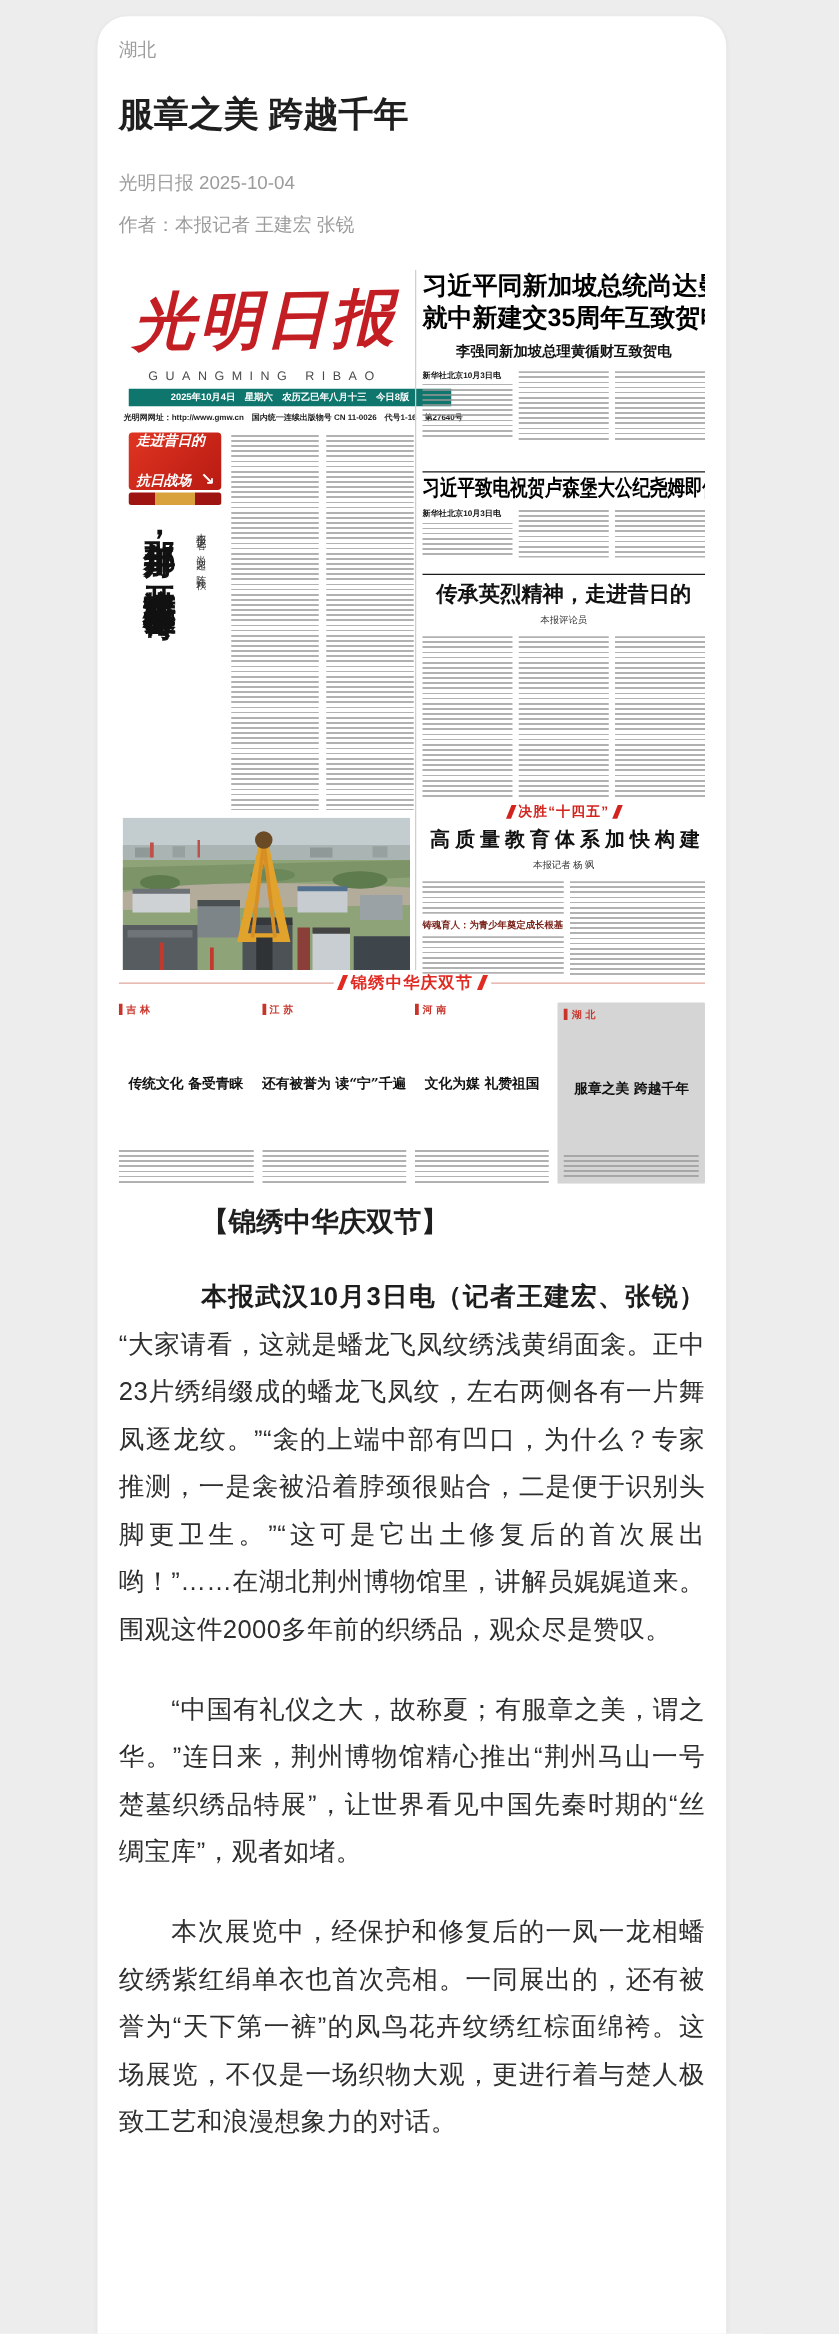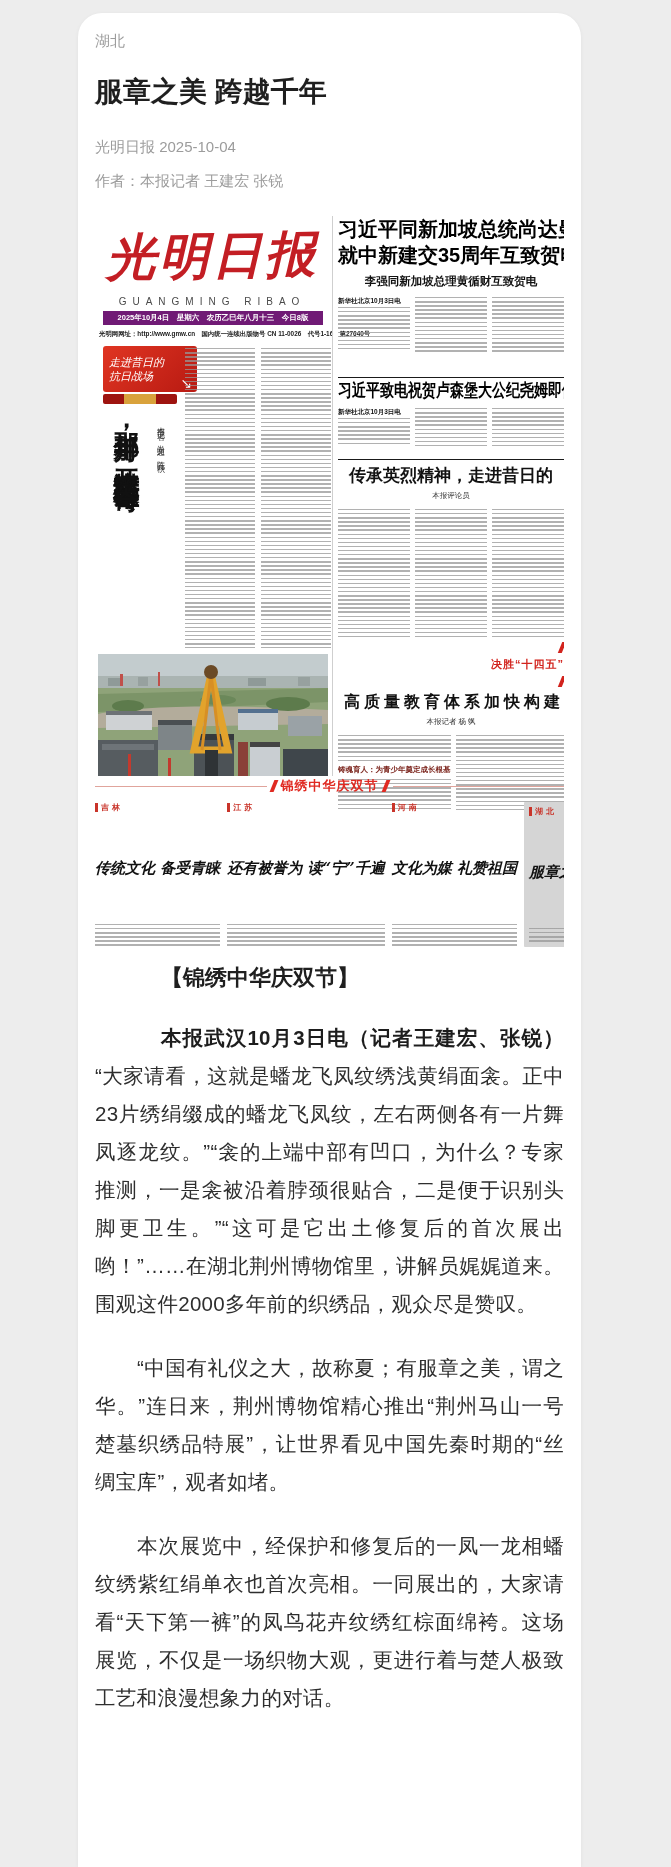--- a/index.html
+++ b/index.html
@@ -32,36 +32,36 @@
     display:flex;align-items:center;justify-content:center;
     font-family:"DejaVu Serif","Liberation Serif",serif;
     font-style:italic;font-weight:700;font-size:50px;color:#c31e24;
     letter-spacing:3px;transform:rotate(-1deg);white-space:nowrap;
   }
   .np-pinyin{
     position:absolute;left:6px;top:86px;width:222px;text-align:center;
     font-size:10px;letter-spacing:6px;color:#4a4a4a;white-space:nowrap;
   }
   .np-datebar{
-    position:absolute;left:8px;top:101px;width:220px;height:14px;
-    background:#701a75;color:#fff;font-size:7.5px;line-height:14px;
+    position:absolute;left:8px;top:101px;width:258px;height:14px;
+    background:#0f766e;color:#fff;font-size:7.5px;line-height:14px;
     text-align:center;white-space:nowrap;font-weight:700;
   }
   .np-infoline{
     position:absolute;left:4px;top:120px;width:232px;
     font-size:6.4px;color:#222;white-space:nowrap;text-align:center;font-weight:700;
   }
   .np-vrule{position:absolute;left:237px;top:6px;width:1px;height:560px;background:#cfcfcf;}
 
   
   .np-badge{
-    position:absolute;left:8px;top:136px;width:94px;height:46px;
+    position:absolute;left:8px;top:136px;width:74px;height:46px;
     background:linear-gradient(135deg,#e03522,#b81a12);border-radius:3px;
-    color:#fff;font-weight:400;font-style:italic;font-size:11px;line-height:14px;
-    display:flex;flex-direction:column;justify-content:center;padding-left:6px;box-sizing:border-box;
+    color:#fff;font-weight:700;font-style:italic;font-size:11px;line-height:14px;
+    display:flex;flex-direction:column;justify-content:space-between;padding-left:6px;box-sizing:border-box;
   }
   .np-badge .arrow{position:absolute;right:5px;bottom:2px;font-size:14px;color:#ffffff;font-style:normal;}
   .np-badge-strip{
     position:absolute;left:8px;top:184px;width:74px;height:10px;
     background:linear-gradient(90deg,#9e1410 0 28%,#d9a23c 28% 72%,#9e1410 72%);
     border-radius:2px;
   }
   .np-vtitle{
     position:absolute;left:12px;top:202px;height:360px;width:40px;
     writing-mode:vertical-rl;font-family:"DejaVu Serif","Liberation Serif",serif;
@@ -91,21 +91,21 @@
   .np-cols{display:flex;gap:5px;margin-top:8px;}
   .np-cols .col{flex:1;}
 
   .np-rule{position:absolute;left:243px;width:226px;height:1px;background:#1a1a1a;}
   .np-story2{position:absolute;left:243px;top:172px;width:226px;}
   .np-h2{font-size:14px;font-weight:800;color:#000;text-align:center;white-space:nowrap;transform:scale(1,1.25);transform-origin:center;}
   .np-story3{position:absolute;left:243px;top:254px;width:226px;}
   .np-h3{font-family:"DejaVu Serif","Liberation Serif",serif;font-size:17px;font-weight:700;color:#111;text-align:center;white-space:nowrap;}
   .np-byline{font-size:7.5px;color:#333;text-align:center;margin-top:4px;}
   .np-story4{position:absolute;left:243px;top:432px;width:226px;}
-  .np-badge4{display:flex;align-items:flex-end;justify-content:center;gap:4px;flex-direction:column;}
+  .np-badge4{display:flex;align-items:center;justify-content:center;gap:4px;}
   .np-badge4 .mark{width:4px;height:11px;background:#d2231d;transform:skewX(-22deg);}
   .np-badge4 .txt{color:#d2231d;font-weight:800;font-size:11px;letter-spacing:1px;}
   .np-h4{font-family:Liberation Mono, monospace;font-size:16px;font-weight:700;color:#111;
          text-align:right;letter-spacing:4px;margin-top:5px;white-space:nowrap;}
   .np-subhead4{font-size:7.5px;font-weight:700;color:#7b241c;text-align:center;margin:4px 0;white-space:nowrap;}
 
   
   .np-photo{position:absolute;left:3px;top:444px;width:230px;height:122px;overflow:hidden;}
 
   
@@ -114,22 +114,22 @@
   .np-banner .mark{width:4px;height:12px;background:#e02a22;transform:skewX(-22deg);}
   .np-banner .txt{color:#e02a22;font-weight:800;font-size:13px;letter-spacing:1px;white-space:nowrap;}
 
   
   .np-bottom{position:absolute;left:0;top:592px;width:469px;height:145px;display:flex;gap:7px;}
   .np-bcol{flex:1;display:flex;flex-direction:column;gap:40px;}
   .np-bcol.hl{background:#d5d5d5;padding:4px 5px;box-sizing:border-box;border-radius:1px;}
   .np-region{display:flex;align-items:center;gap:3px;}
   .np-region .bar{width:3px;height:9px;background:#c9342a;}
   .np-region .lab{color:#c9342a;font-size:8px;font-weight:700;letter-spacing:3px;}
-  .np-bhead{font-family:"DejaVu Serif","Liberation Serif",serif;font-weight:700;font-size:15px;color:#111;
-            text-align:center;margin:6px 0 6px 0;white-space:nowrap;font-style:italic;}
+  .np-bhead{font-family:"DejaVu Serif","Liberation Serif",serif;font-weight:700;font-size:11px;color:#111;
+            text-align:center;margin:6px 0 6px 0;white-space:nowrap;}
   .np-bcol .stripes{flex:1;}
 
   
   .section-header{
     margin:16px 0 0 0;font-size:22px;font-weight:800;color:#1f1f1f;
     text-indent:66px;line-height:30px;
   }
   .para{
     margin:26px 0 0 0;font-size:20.5px;line-height:38px;color:#2e2e2e;
     text-align:justify;text-indent:42px;letter-spacing:.3px;
@@ -313,17 +313,17 @@
         </div>
       </div>
     </div>
 
     <h2 class="section-header">【锦绣中华庆双节】</h2>
 
     <p class="para first"><b>本报武汉10月3日电（记者王建宏、张锐）</b><span>“大家请看，这就是蟠龙飞凤纹绣浅黄绢面衾。正中23片绣绢缀成的蟠龙飞凤纹，左右两侧各有一片舞凤逐龙纹。”“衾的上端中部有凹口，为什么？专家推测，一是衾被沿着脖颈很贴合，二是便于识别头脚更卫生。”“这可是它出土修复后的首次展出哟！”……在湖北荆州博物馆里，讲解员娓娓道来。围观这件2000多年前的织绣品，观众尽是赞叹。</span></p>
 
     <p class="para"><span>“中国有礼仪之大，故称夏；有服章之美，谓之华。”连日来，荆州博物馆精心推出“荆州马山一号楚墓织绣品特展”，让世界看见中国先秦时期的“丝绸宝库”，观者如堵。</span></p>
 
-    <p class="para"><span>本次展览中，经保护和修复后的一凤一龙相蟠纹绣紫红绢单衣也首次亮相。一同展出的，大家请看“天下第一裤”的凤鸟花卉纹绣红棕面绵袴。这场展览，不仅是一场织物大观，更进行着与楚人极致工艺和浪漫想象力的对话。</span></p>
+    <p class="para"><span>本次展览中，经保护和修复后的一凤一龙相蟠纹绣紫红绢单衣也首次亮相。一同展出的，还有被誉为“天下第一裤”的凤鸟花卉纹绣红棕面绵袴。这场展览，不仅是一场织物大观，更进行着与楚人极致工艺和浪漫想象力的对话。</span></p>
 
 
   </div>
 </div>
 
 </body></html>

